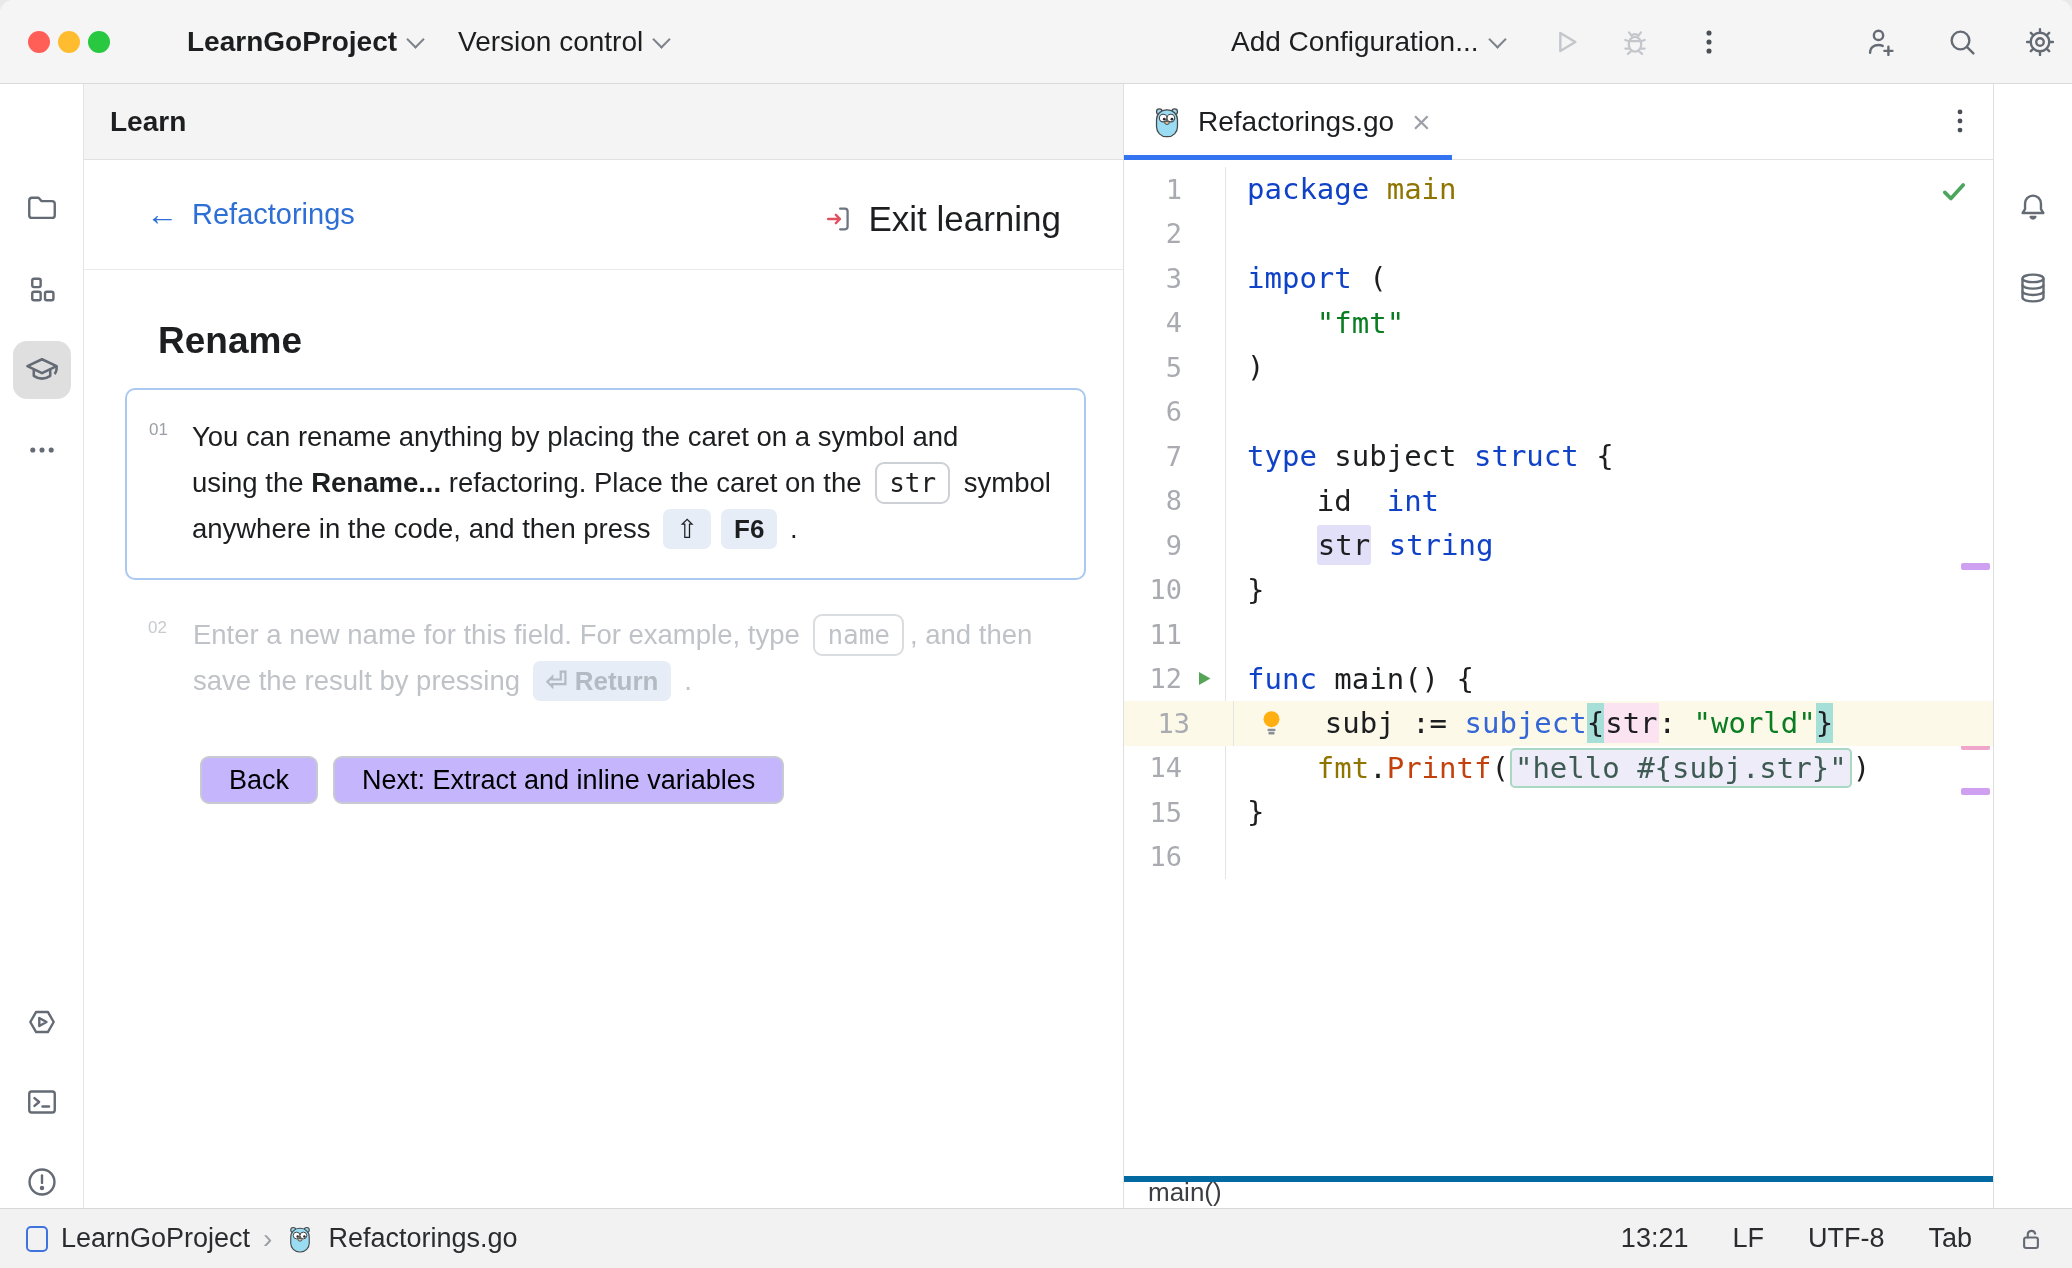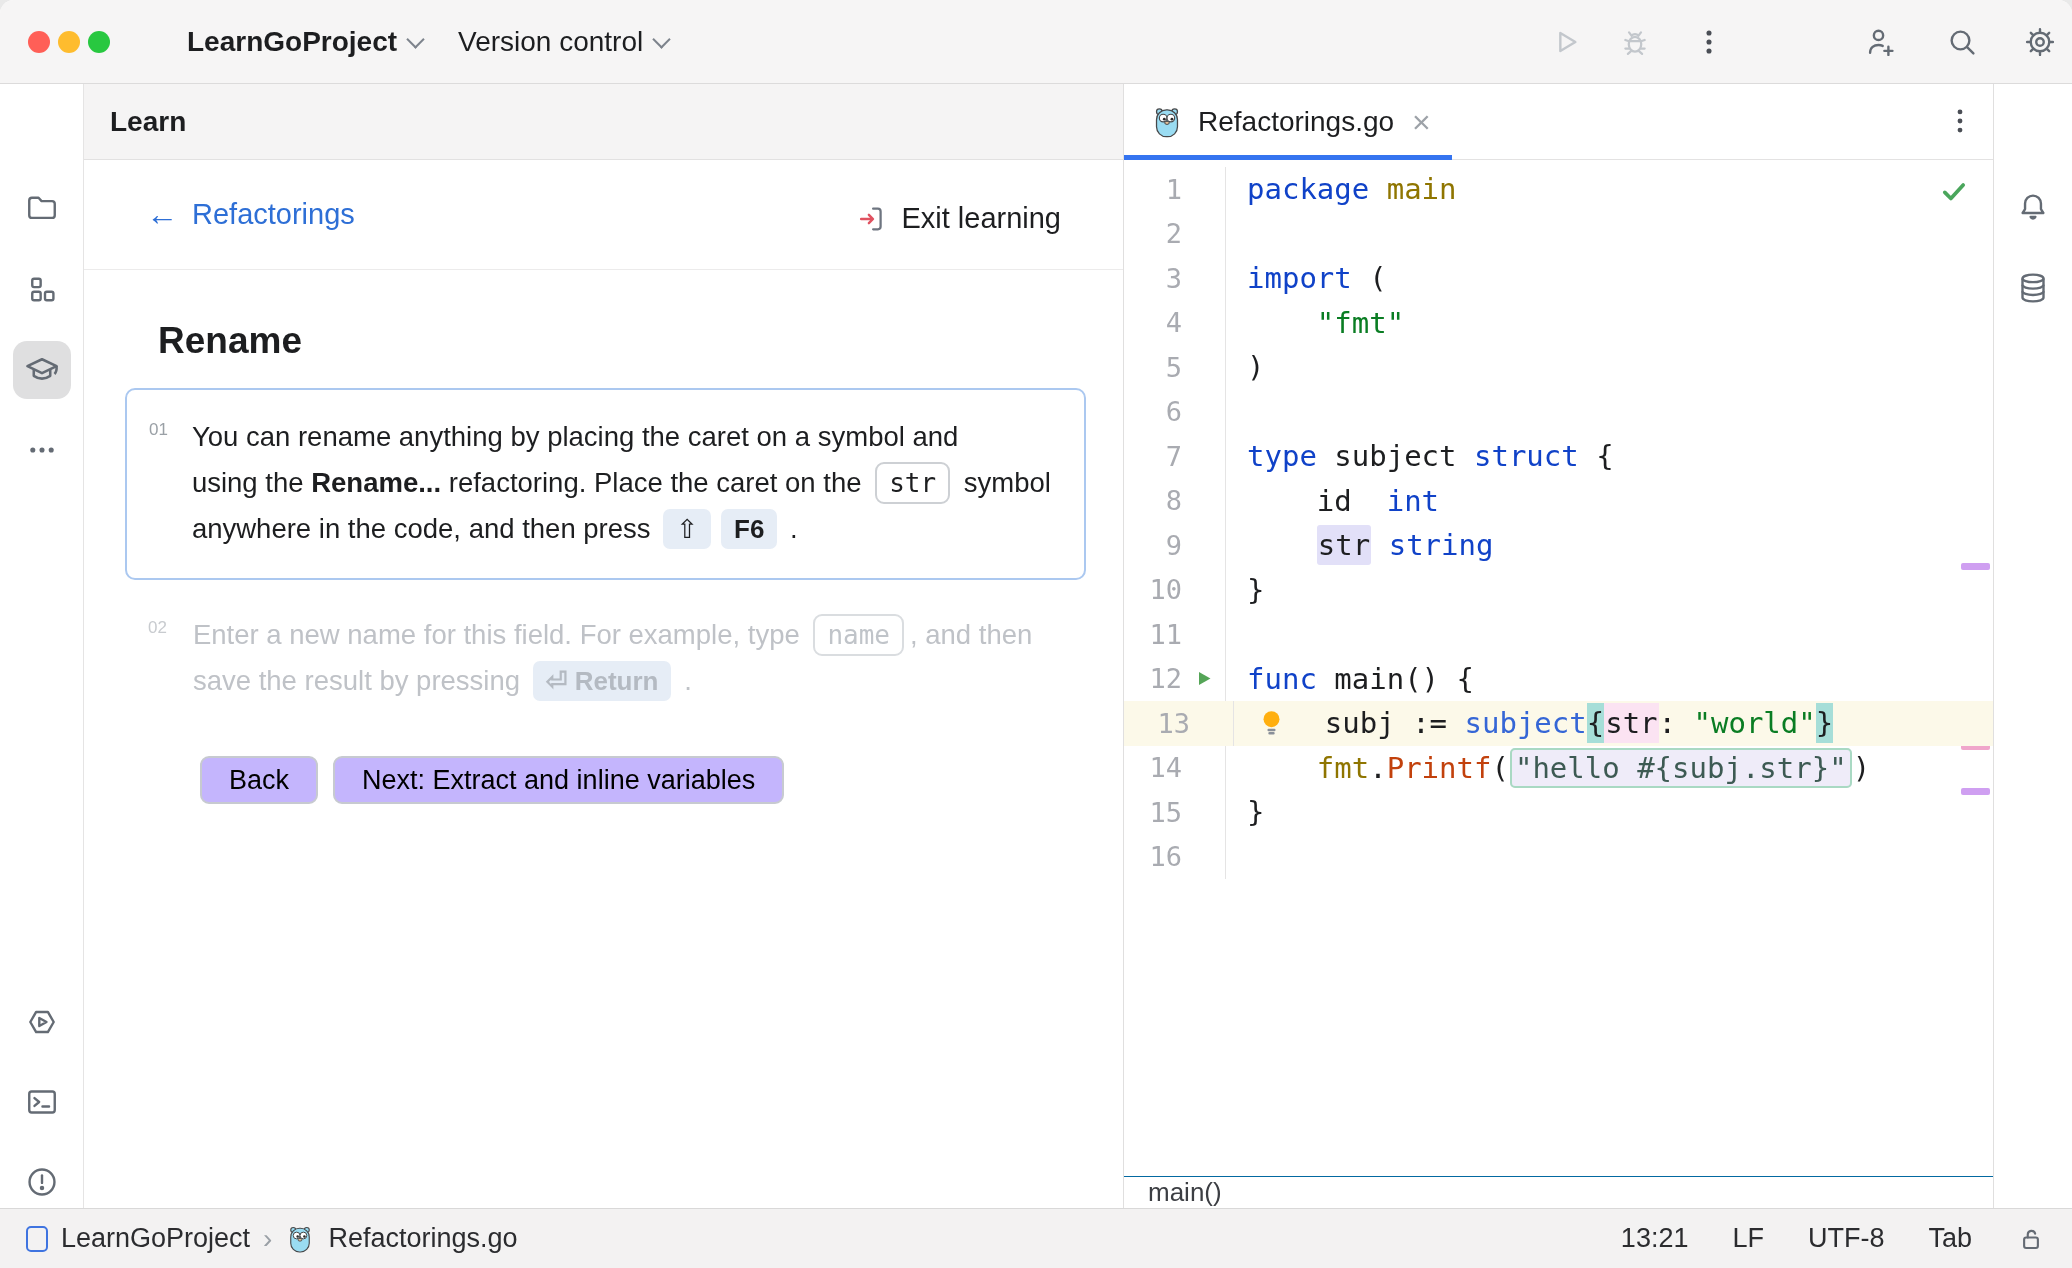--- a/index.html
+++ b/index.html
@@ -25,21 +25,21 @@
   .rail-btn.selected{background:#dfdfe0;}
 
   
   .learn{position:absolute;left:84px;top:84px;width:1040px;height:1124px;background:#fff;
          border-right:1px solid #e0dfdf;box-sizing:border-box;overflow:hidden;}
   .learn-head{height:76px;background:#f5f4f4;border-bottom:1px solid #e2e1e1;box-sizing:border-box;
               display:flex;align-items:center;padding-left:26px;font-size:28px;font-weight:600;}
   .learn-nav{height:110px;border-bottom:1px solid #ecebeb;box-sizing:border-box;display:flex;
              align-items:center;justify-content:space-between;padding:0 62px;}
   .back-link{color:#2e6fd6;font-size:29px;display:flex;align-items:center;gap:14px;cursor:pointer;}
-  .exit-link{font-size:29px;display:flex;align-items:center;gap:14px;cursor:pointer;margin-top:8px;}
+  .exit-link{font-size:35px;display:flex;align-items:center;gap:14px;cursor:pointer;margin-top:8px;}
   .rename-h{margin:50px 0 0 74px;font-size:37px;font-weight:700;}
   .step1{margin:26px 0 0 41px;width:961px;box-sizing:border-box;border:2px solid #abc8f0;
          border-radius:10px;padding:24px 20px 26px 22px;display:flex;gap:24px;}
   .stepnum{font-family:Liberation Sans, sans-serif;font-size:17px;color:#9aa0a6;padding-top:6px;}
   .steptext{font-size:27.5px;line-height:46px;}
   .step2{margin:32px 0 0 64px;display:flex;gap:26px;color:#bfc2c7;}
   .step2 .stepnum{color:#c8cbcf;}
   .badge-code{display:inline-block;border:2px solid #cdd0d4;border-radius:9px;padding:0 12px;
               font-family:"DejaVu Sans Mono",monospace;font-size:26px;line-height:38px;margin:0 6px;background:#fff;}
   .badge-code.dim{border-color:#dadde0;color:#c0c4c9;}
@@ -71,22 +71,22 @@
   .c-kw{color:#1042c8}.c-pkg{color:#8f7500}.c-str{color:#0a7d23}.c-ref{color:#3566d6}
   .c-mem{color:#c2410c}.c-pl{color:#1d1e20}
   .c-fld{background:#e2e0f8;border-radius:3px;padding:3px 1px;}
   .c-tealbg{background:#a6ded8;padding:3px 0;}
   .c-pinkbg{background:#fbe3f2;padding:3px 1px;}
   .c-frag{color:#3d5a53;background:#efecf9;border:2.5px solid #a9d9c3;border-radius:5px;
           padding:1px 3px;margin:0 1px;}
   .bulb{position:absolute;left:130px;top:4px;}
   .mark{position:absolute;right:3px;width:29px;height:7px;border-radius:2px;}
   .insp-check{position:absolute;top:14px;right:22px;}
-  .crumbs{height:32px;border-top:1px solid #0369a1;box-sizing:border-box;display:flex;
-          align-items:flex-start;padding-left:24px;font-size:26px;color:#3c3e43;
+  .crumbs{height:32px;border-top:6px solid #0369a1;box-sizing:border-box;display:flex;
+          align-items:flex-end;padding-left:24px;font-size:26px;color:#3c3e43;
           font-family:"Liberation Sans",sans-serif;}
 
   
   .rrail{position:absolute;left:1993px;top:84px;width:79px;height:1124px;background:#fff;
          border-left:1px solid #e0dfdf;box-sizing:border-box;}
   .rrail .rail-btn{width:56px;height:56px;}
 
   
   .statusbar{position:absolute;left:0;top:1208px;width:2072px;height:60px;background:#f3f2f2;
              border-top:1px solid #d9d8d8;box-sizing:border-box;display:flex;align-items:center;
@@ -108,20 +108,24 @@
 
     <div class="tb-item" style="left:187px;font-weight:600">
       <span>LearnGoProject</span>
       <span class="chev"></span>
     </div>
     <div class="tb-item" style="left:458px">
       <span>Version control</span>
       <span class="chev"></span>
     </div>
 
+    <div class="tb-item" style="left:1231px;color:#1d1e20">
+      <span>Add Configuration...</span>
+      <span class="chev"></span>
+    </div>
     <div class="tb-item" style="left:1549px">
       <svg class="dim-icn" width="34" height="34" viewBox="0 0 24 24" fill="none" stroke="currentColor" stroke-width="1.7" stroke-linejoin="round">
           <path d="M8 5.6 v12.8 L18.6 12 Z"></path>
         </svg>
     </div>
     <div class="tb-item" style="left:1618px">
       <svg class="dim-icn" width="34" height="34" viewBox="0 0 24 24" fill="none" stroke="currentColor" stroke-width="1.6" stroke-linecap="round">
           <ellipse cx="12" cy="13.6" rx="4.4" ry="5.2"></ellipse>
           <path d="M8.2 11.4 h7.6 M9.4 7.3 L7.8 5.2 M14.6 7.3 L16.2 5.2 M9.6 7.6 a3.1 3.1 0 0 1 4.8 0 M5.2 10.6 l2.6 .9 M5.2 16.6 h2.7 M18.8 10.6 l-2.6 .9 M18.8 16.6 h-2.7 M7 20.4 l2.2-1.9 M17 20.4 l-2.2-1.9"></path>
         </svg>

